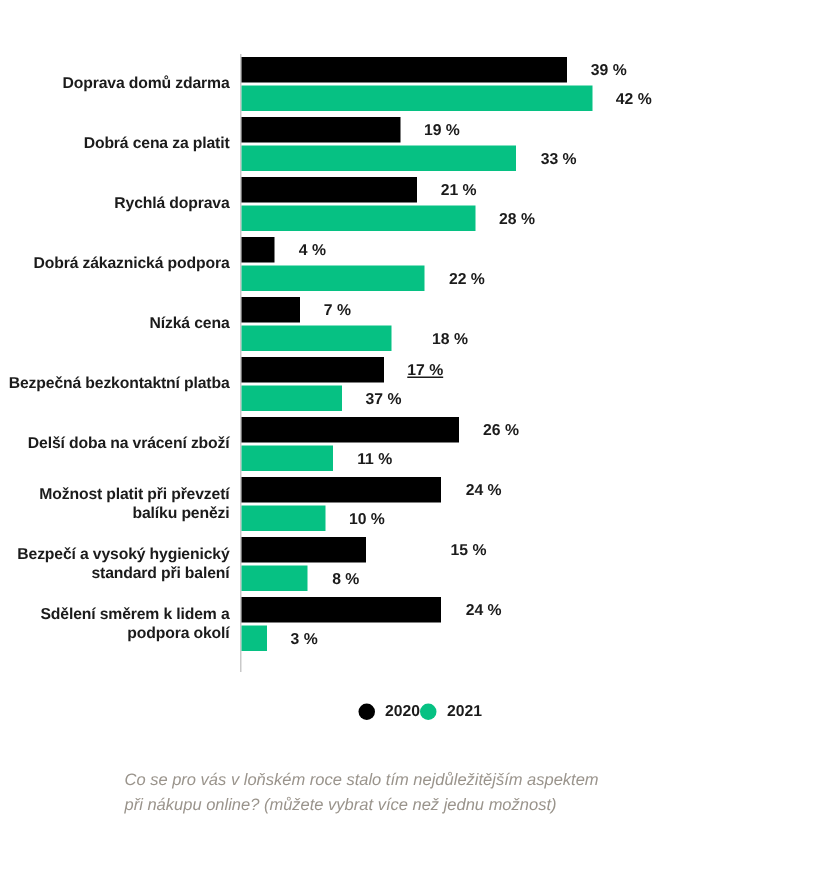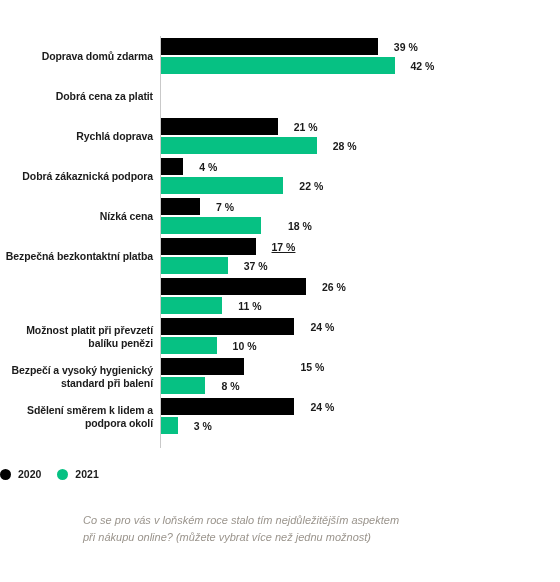--- a/index.html
+++ b/index.html
@@ -98,22 +98,23 @@
     padding-left: 16px;
   }
 
   
   .legend {
     position: absolute;
     left: 0;
     top: 468px;
     width: 560px;
     display: flex;
+    justify-content: center;
     align-items: center;
-    gap: 16px;
+    gap: 0;
   }
   .legend-item {
     display: flex;
     align-items: center;
     gap: 7px;
   }
   .legend-dot {
     width: 11px;
     height: 11px;
     border-radius: 50%;
@@ -155,20 +156,30 @@
               <span class="bar-value" style="left: 216.84px;">39 %</span>
             </div>
             <div class="bar-row r2021">
               <div class="bar c2021" title="Doprava domů zdarma 2021: 42 %" style="width: 233.52px;"></div>
               <span class="bar-value" style="left: 233.52px;">42 %</span>
             </div>
           </div>
         </div>
         <div class="group" style="top: 46px;">
           <div class="cat-label">Dobrá cena za platit</div>
+          <div class="bars">
+            <div class="bar-row r2020">
+              <div class="bar c2020" title="Dobrá cena za kvalitu 2020: 19 %" style="width: 105.64px;"></div>
+              <span class="bar-value" style="left: 105.64px;">19 %</span>
+            </div>
+            <div class="bar-row r2021">
+              <div class="bar c2021" title="Dobrá cena za kvalitu 2021: 33 %" style="width: 183.48px;"></div>
+              <span class="bar-value" style="left: 183.48px;">33 %</span>
+            </div>
+          </div>
         </div>
         <div class="group" style="top: 86px;">
           <div class="cat-label">Rychlá doprava</div>
           <div class="bars">
             <div class="bar-row r2020">
               <div class="bar c2020" title="Rychlá doprava 2020: 21 %" style="width: 116.76px;"></div>
               <span class="bar-value" style="left: 116.76px;">21 %</span>
             </div>
             <div class="bar-row r2021">
               <div class="bar c2021" title="Rychlá doprava 2021: 28 %" style="width: 155.68px;"></div>
@@ -209,20 +220,21 @@
               <div class="bar c2020" title="Bezpečná bezkontaktní platba 2020: 17 %" style="width: 94.52px;"></div>
               <span class="bar-value" style="left: 94.52px; text-decoration: underline;">17 %</span>
             </div>
             <div class="bar-row r2021">
               <div class="bar c2021" title="Bezpečná bezkontaktní platba 2021: 12 %" style="width: 66.72px;"></div>
               <span class="bar-value" style="left: 66.72px;">37 %</span>
             </div>
           </div>
         </div>
         <div class="group" style="top: 246px;">
+          <div class="cat-label">Delší doba na vrácení zboží</div>
           <div class="bars">
             <div class="bar-row r2020">
               <div class="bar c2020" title="Delší doba na vrácení zboží 2020: 26 %" style="width: 144.56px;"></div>
               <span class="bar-value" style="left: 145px;">26 %</span>
             </div>
             <div class="bar-row r2021">
               <div class="bar c2021" title="Delší doba na vrácení zboží 2021: 11 %" style="width: 61.16px;"></div>
               <span class="bar-value" style="left: 61.16px;">11 %</span>
             </div>
           </div>

